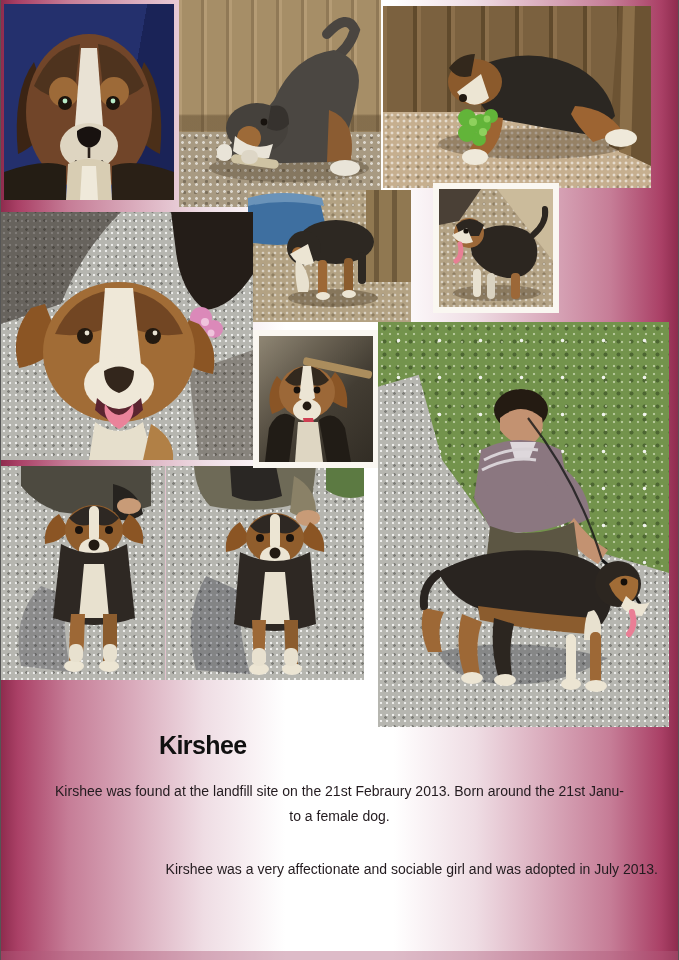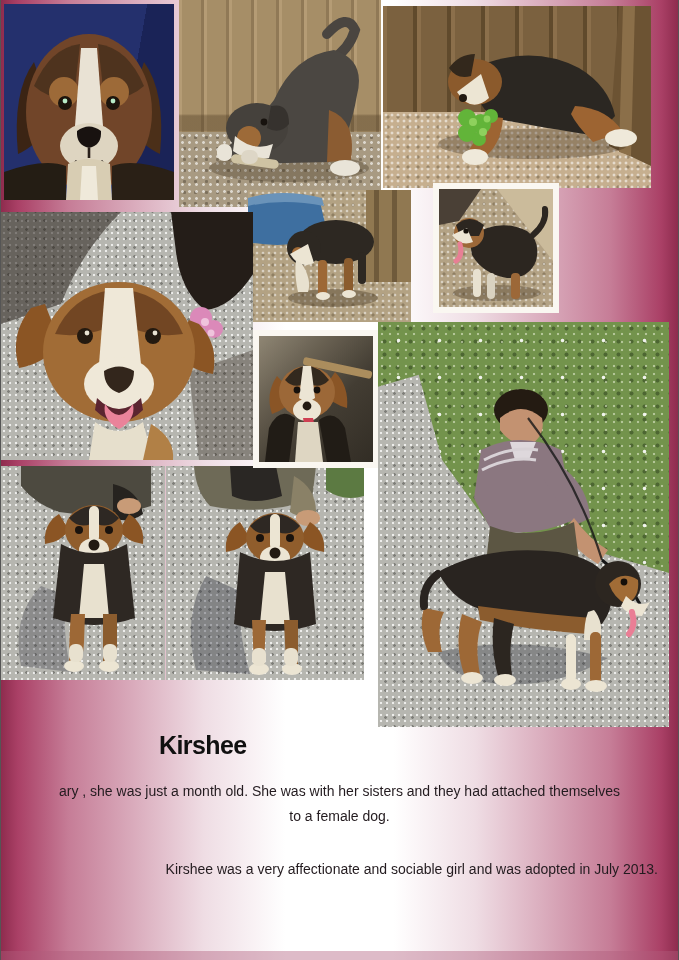--- a/index.html
+++ b/index.html
@@ -357,21 +357,21 @@
         <ellipse cx="218" cy="364" rx="11" ry="6" fill="#ece5d4"></ellipse>
         <ellipse cx="193" cy="362" rx="10" ry="6" fill="#ece5d4"></ellipse>
         <path d="M60 252 Q44 264 46 284" stroke="#292420" stroke-width="8" fill="none" stroke-linecap="round"></path>
       </svg>
     </div>
   </div>
 
   <h1 class="title">Kirshee</h1>
 
   <p class="para para-1">
-    <span class="ln">ary , she was just a month old. She was with her sisters and they had attached themselves</span>
+    <span class="ln">Kirshee was found at the landfill site on the 21st Febraury 2013. Born around the 21st Janu-</span>
     <span class="ln">to a female dog.</span>
   </p>
 
   <p class="para para-2">
     <span class="ln">Kirshee was a very affectionate and sociable girl and was adopted in July 2013.</span>
   </p>
 
   <div class="bottom-strip"></div>
 </div>
 

